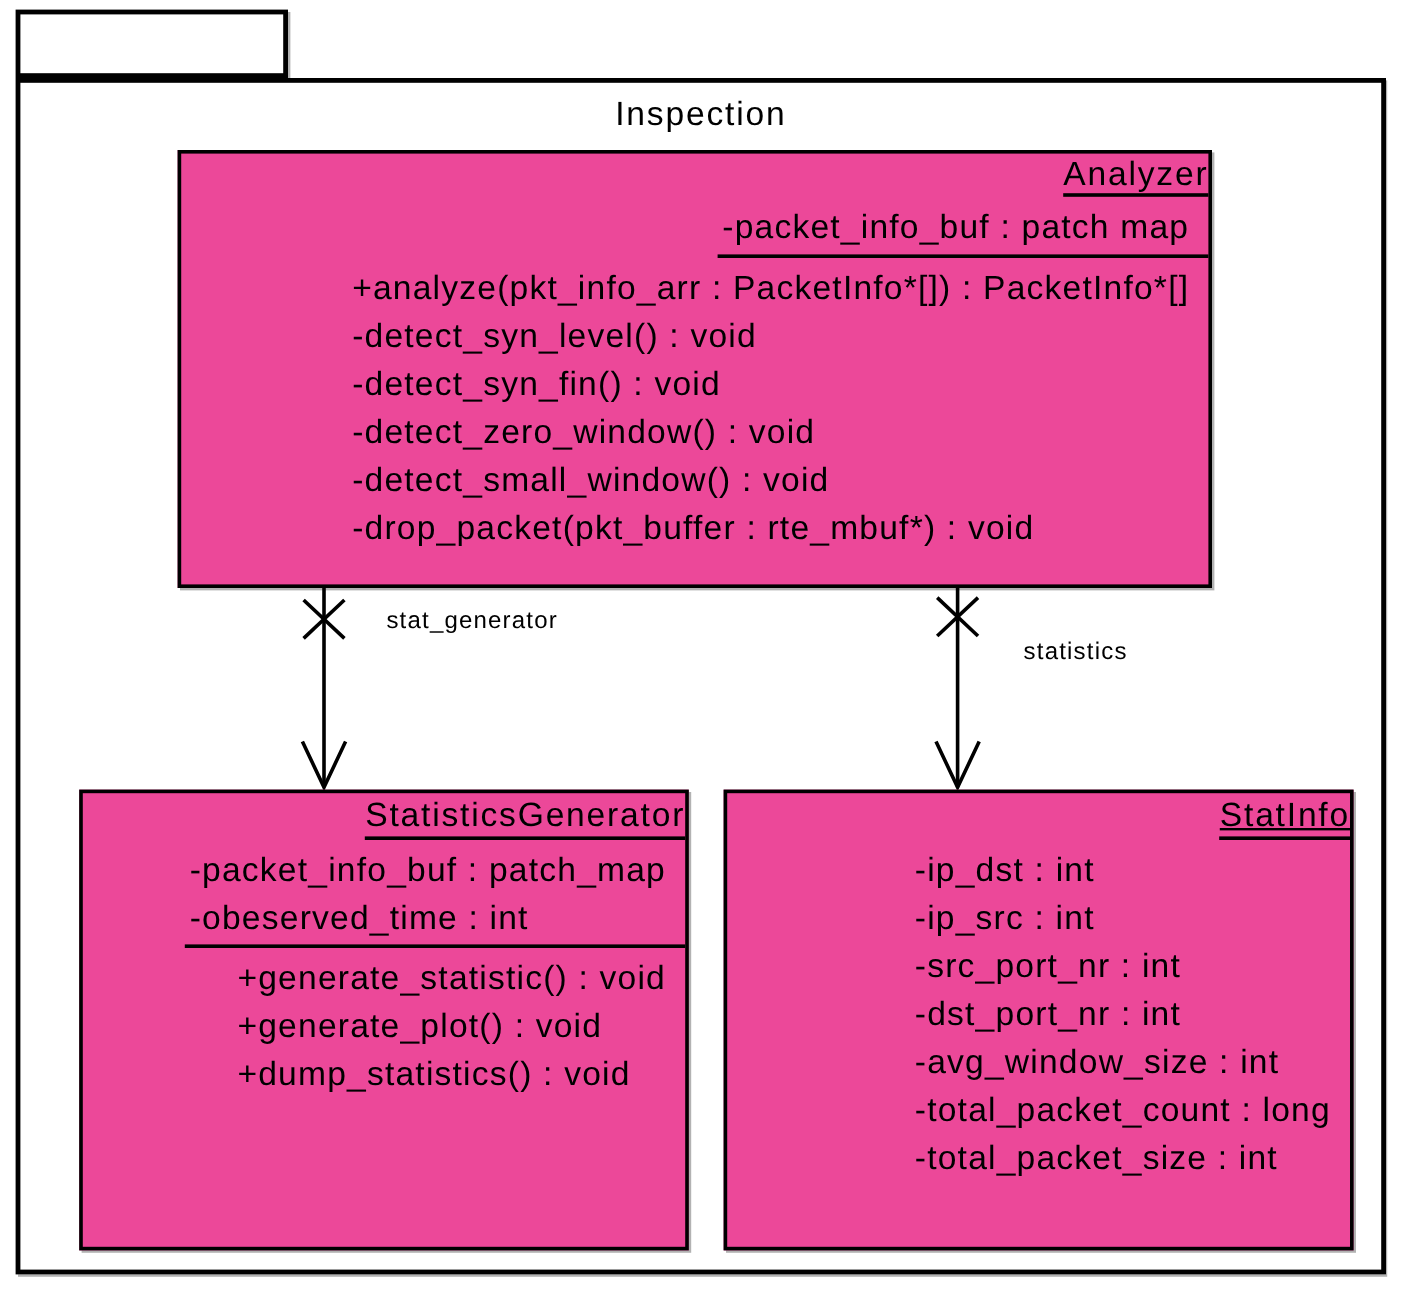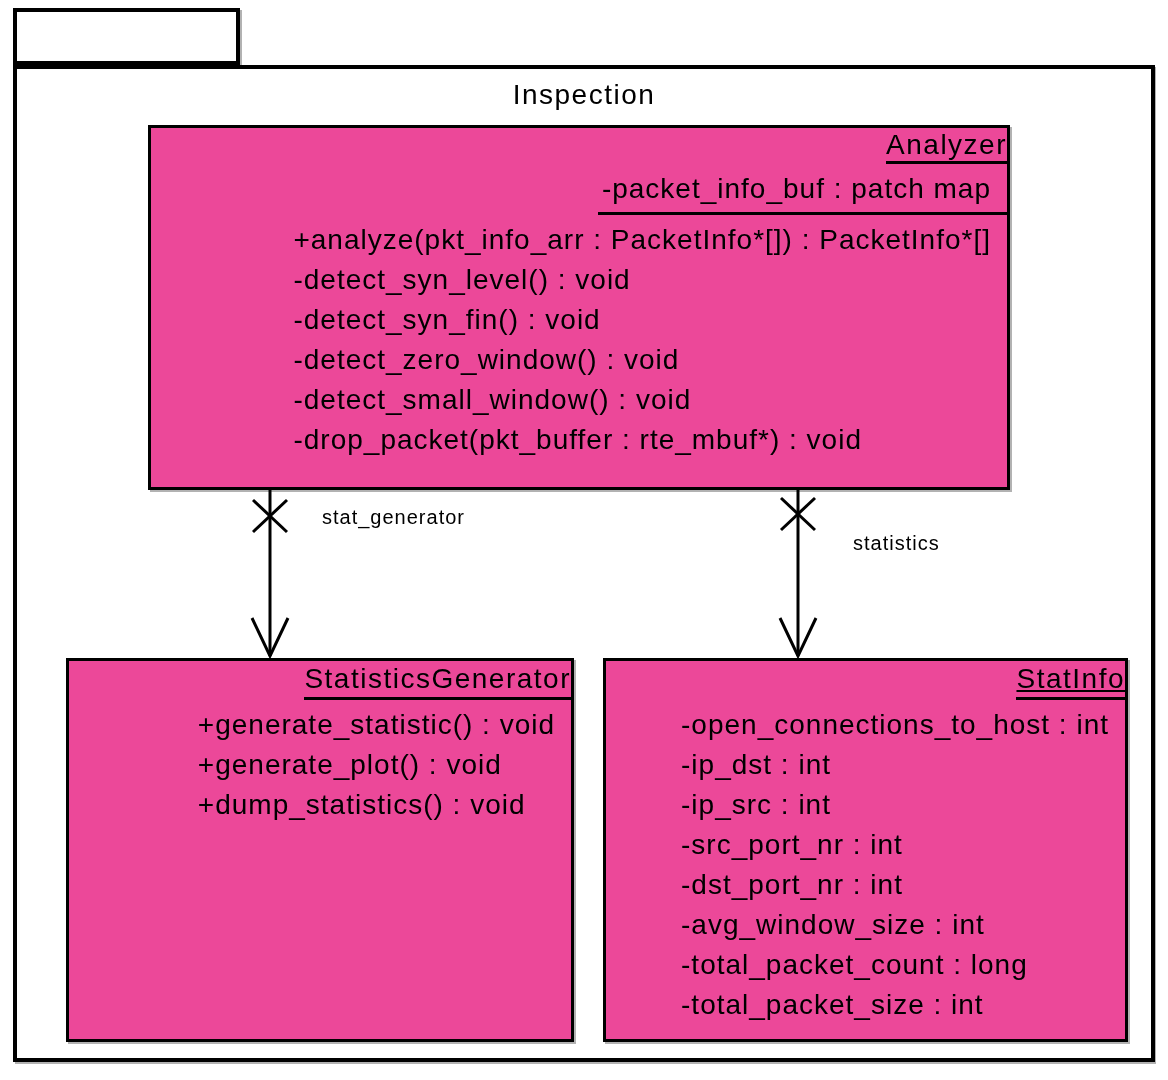--- a/index.html
+++ b/index.html
@@ -146,31 +146,34 @@
       </g>
       <polyline points="780,618 798,656 816,618"></polyline>
     </g>
   </svg>
 
   <div class="assoc-label" id="assoc-label-0">stat_generator</div>
   <div class="assoc-label" id="assoc-label-1">statistics</div>
 
   <div class="uml-class" id="statsgen">
     <div class="uml-title">StatisticsGenerator</div>
+    <div class="uml-compartment uml-attrs">
+        <div class="member-line">-packet_info_buf : patch_map</div>
+        <div class="member-line">-obeserved_time : int</div>
+      </div>
     <div class="uml-compartment uml-methods">
         <div class="member-line">+generate_statistic() : void</div>
         <div class="member-line">+generate_plot() : void</div>
         <div class="member-line">+dump_statistics() : void</div>
       </div>
   </div>
 
   <div class="uml-class" id="statinfo">
     <div class="uml-title">StatInfo</div>
     <div class="uml-compartment uml-attrs fill">
-        <div class="member-line">-open_connections_to_host : int</div>
         <div class="member-line">-ip_dst : int</div>
         <div class="member-line">-ip_src : int</div>
         <div class="member-line">-src_port_nr : int</div>
         <div class="member-line">-dst_port_nr : int</div>
         <div class="member-line">-avg_window_size : int</div>
         <div class="member-line">-total_packet_count : long</div>
         <div class="member-line">-total_packet_size : int</div>
       </div>
   </div>
 

